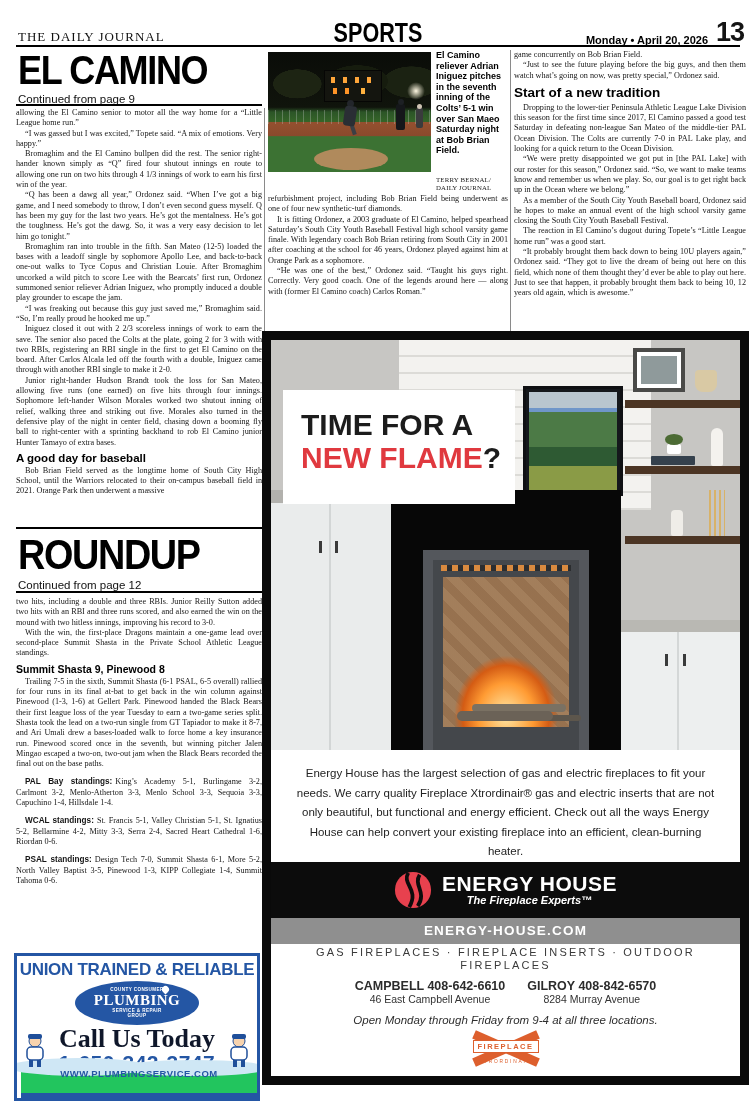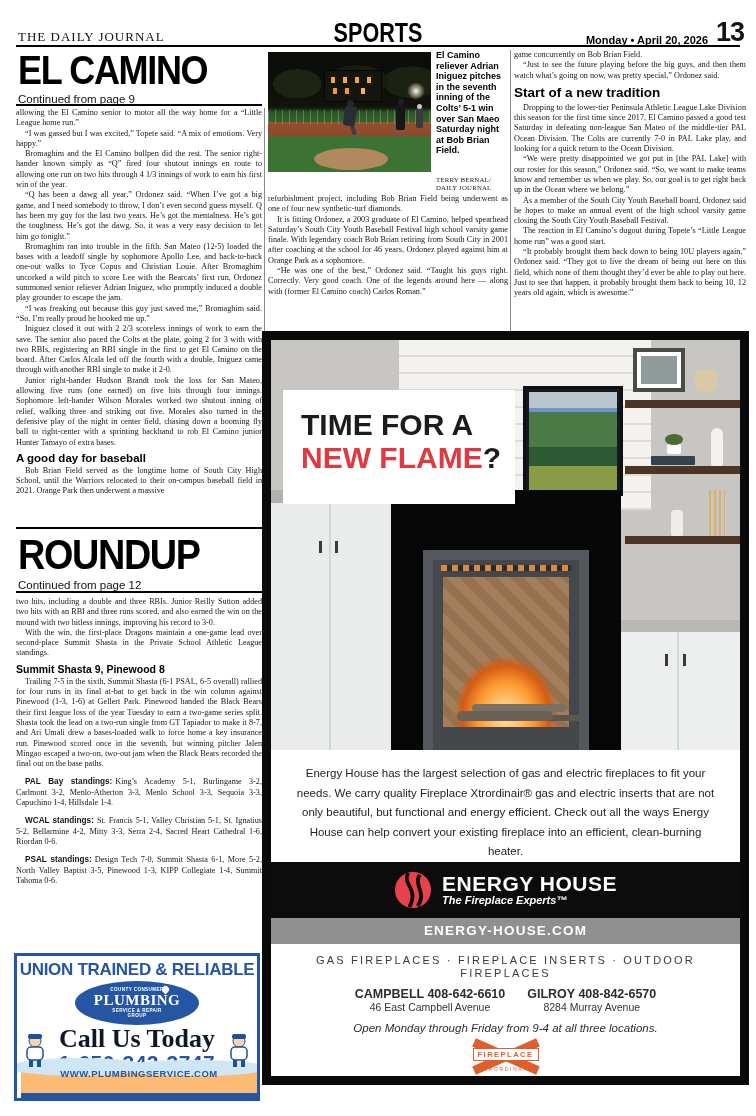--- a/index.html
+++ b/index.html
@@ -101,26 +101,26 @@
   .wheat{position:absolute;left:438px;top:150px;width:16px;height:46px;
          background:repeating-linear-gradient(90deg,#d8b268 0 2px,transparent 2px 5px)}
   .counterR{position:absolute;left:350px;top:280px;width:119px;height:12px;background:#b9b8b3}
   .cabR{position:absolute;left:350px;top:292px;width:119px;height:118px;background:#edefef}
   .cabR::before{content:"";position:absolute;left:56px;top:0;width:2px;height:100%;background:#d4d7d7}
   .cabR::after{content:"";position:absolute;left:44px;top:22px;width:3px;height:12px;background:#3a3a3a;box-shadow:18px 0 #3a3a3a}
 
   .ad-body{height:112px;box-sizing:border-box;padding:14px 24px 0;
            font:400 11.5px/19.5px "Liberation Sans", sans-serif;color:#232323;text-align:center}
   .bar-black{height:56px;background:#0c0c0c;display:flex;align-items:center;justify-content:center;gap:10px}
-  .brand{text-align:left;color:#fff}
+  .brand{text-align:center;color:#fff}
   .brand-name{font:700 21px/21px "Liberation Sans", sans-serif;letter-spacing:.5px}
   .brand-sub{font:italic 700 11px/13px "Liberation Sans", sans-serif}
   .bar-gray{height:26px;background:#8f8f8f;display:flex;align-items:center;justify-content:center;
             font:700 13.5px/14px "Liberation Sans", sans-serif;color:#fff;letter-spacing:1.2px}
-  .ad-bottom{height:132px;box-sizing:border-box;padding-top:10px;text-align:center}
+  .ad-bottom{height:132px;box-sizing:border-box;padding-top:2px;text-align:center}
   .cats{font:400 11px/13px "Liberation Sans", sans-serif;color:#3a3a3a;letter-spacing:2.2px}
   .locs{display:flex;justify-content:center;gap:22px;margin-top:7px}
   .loc-top{font:700 12.5px/14px "Liberation Sans", sans-serif;color:#2c2c2c}
   .loc-sub{font:400 10.5px/13px "Liberation Sans", sans-serif;color:#333}
   .hours{font:italic 400 11.5px/13px "Liberation Sans", sans-serif;color:#2e2e2e;margin-top:8px}
   .xlogo{position:relative;width:90px;height:34px;margin:5px auto 0}
   .xbar{position:absolute;left:10px;top:12px;width:70px;height:9px;background:#dd5f2d}
   .xa{transform:rotate(24deg)}.xb{transform:rotate(-24deg)}
   .xlabel{position:absolute;left:50%;top:8px;transform:translateX(-50%);background:#fff;border:1px solid #dd5f2d;
           color:#dd5f2d;font:700 7.5px/9px "Liberation Sans", sans-serif;letter-spacing:1.5px;padding:1px 4px;white-space:nowrap}
@@ -131,21 +131,21 @@
   .ad-plumb{position:absolute;left:14px;top:953px;width:246px;height:148px;box-sizing:border-box;
             border:3px solid #2456a4;background:#fff;text-align:center;overflow:hidden;font-family:"Liberation Sans", sans-serif}
   .pl-head{font:700 17px/19px "Liberation Sans", sans-serif;color:#2456a4;margin-top:4px;letter-spacing:-.3px}
   .oval{width:124px;height:44px;background:#2456a4;border-radius:50%;margin:2px auto 0;position:relative;
         color:#fff;display:flex;flex-direction:column;justify-content:center}
   .o-small{font:700 4.6px/5.4px "Liberation Sans", sans-serif;letter-spacing:.4px}
   .o-big{font:700 15px/15px "Liberation Serif", serif;letter-spacing:.5px}
   .drop{position:absolute;top:5px;right:30px;width:7px;height:7px;background:#fff;border-radius:50% 50% 50% 0;transform:rotate(-45deg)}
   .cta{font:700 26px/27px "Liberation Serif", serif;color:#0f172a;}
   .phone{font:700 21px/22px "Liberation Sans", sans-serif;color:#2456a4;letter-spacing:.5px}
-  .band{position:absolute;left:4px;right:0;bottom:0;height:32px;background:#fdba74}
+  .band{position:absolute;left:4px;right:0;bottom:0;height:32px;background:#22c55e}
   .band::before{content:"";position:absolute;left:-12px;top:-8px;width:140px;height:18px;border-radius:50%;background:#cfe7f5}
   .band::after{content:"";position:absolute;right:-12px;top:-6px;width:150px;height:16px;border-radius:50%;background:#cfe7f5}
   .url{position:relative;z-index:2;font:700 9.5px/11px "Liberation Sans", sans-serif;color:#2456a4;letter-spacing:.5px;margin-top:2px}
   .bwave{position:absolute;left:0;right:0;bottom:0;height:5px;background:#2456a4;z-index:2}
   .mascot{position:absolute;bottom:30px;z-index:3}
   .mL{left:5px}.mR{right:5px;transform:scaleX(-1)}
 </style>
 </head>
 <body>
 

